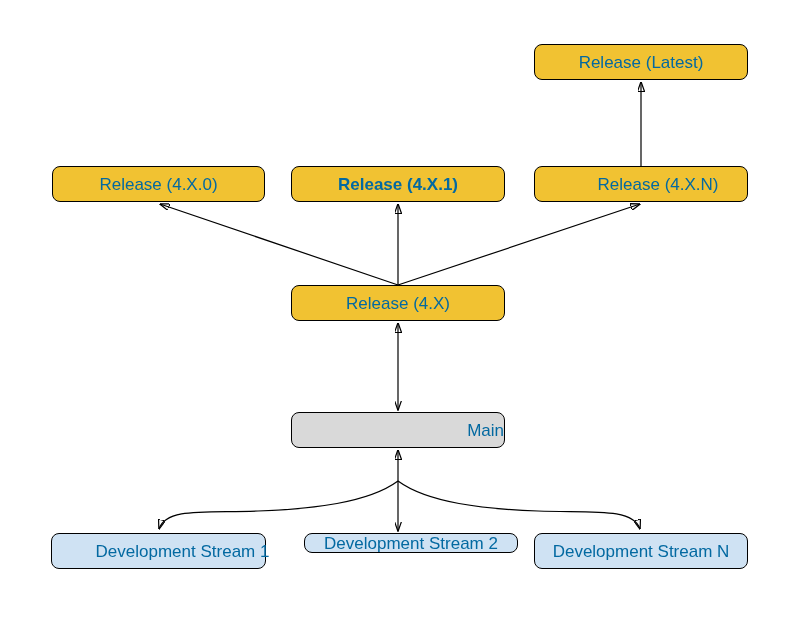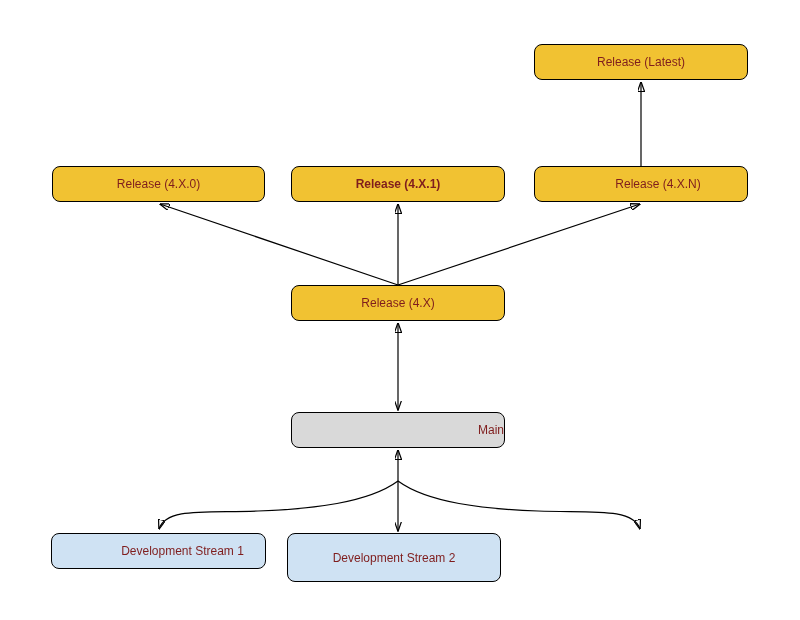--- a/index.html
+++ b/index.html
@@ -29,34 +29,34 @@
     fill: none;
   }
   .node {
     position: absolute;
     box-sizing: border-box;
     border: 1.5px solid #000000;
     border-radius: 8px;
     display: flex;
     align-items: center;
     justify-content: center;
-    font-size: 12px;
-    color: #7f1d1d;
+    font-size: 17px;
+    color: #0369a1;
     line-height: 1;
     white-space: nowrap;
   }
   
   .pos-latest { left: 534px; top: 44px;  width: 214px; height: 36px; }
   .pos-4x0    { left: 52px;  top: 166px; width: 213px; height: 36px; }
   .pos-4x1    { left: 291px; top: 166px; width: 214px; height: 36px; font-weight: bold; }
   .pos-4xn    { left: 534px; top: 166px; width: 214px; height: 36px; }
   .pos-4x     { left: 291px; top: 285px; width: 214px; height: 36px; }
   .pos-main   { left: 291px; top: 412px; width: 214px; height: 36px; justify-content: flex-end; }
   .pos-dev1   { left: 51px;  top: 533px; width: 215px; height: 36px; padding-left: 48px; }
-  .pos-dev2   { left: 287px; top: 533px; width: 214px; height: 49px; }
+  .pos-dev2   { left: 304px; top: 533px; width: 214px; height: 20px; }
   .pos-devn   { left: 534px; top: 533px; width: 214px; height: 36px; }
 </style>
 </head>
 <body>
 
 <div class="canvas">
 
   <svg class="edges" viewBox="0 0 800 620" xmlns="http://www.w3.org/2000/svg">
     <defs>
       <marker id="arrow" viewBox="0 0 10 7" refX="9.5" refY="3.5" markerWidth="10" markerHeight="7" markerUnits="userSpaceOnUse" orient="auto-start-reverse">
@@ -106,14 +106,17 @@
   </div>
 
   <div class="node pos-dev1" style="background-color: rgb(207, 226, 243);">
     <span>Development Stream 1</span>
   </div>
 
   <div class="node pos-dev2" style="background-color: rgb(207, 226, 243);">
     <span>Development Stream 2</span>
   </div>
 
+  <div class="node pos-devn" style="background-color: rgb(207, 226, 243);">
+    <span>Development Stream N</span>
+  </div>
 
 </div>
 
 </body></html>

